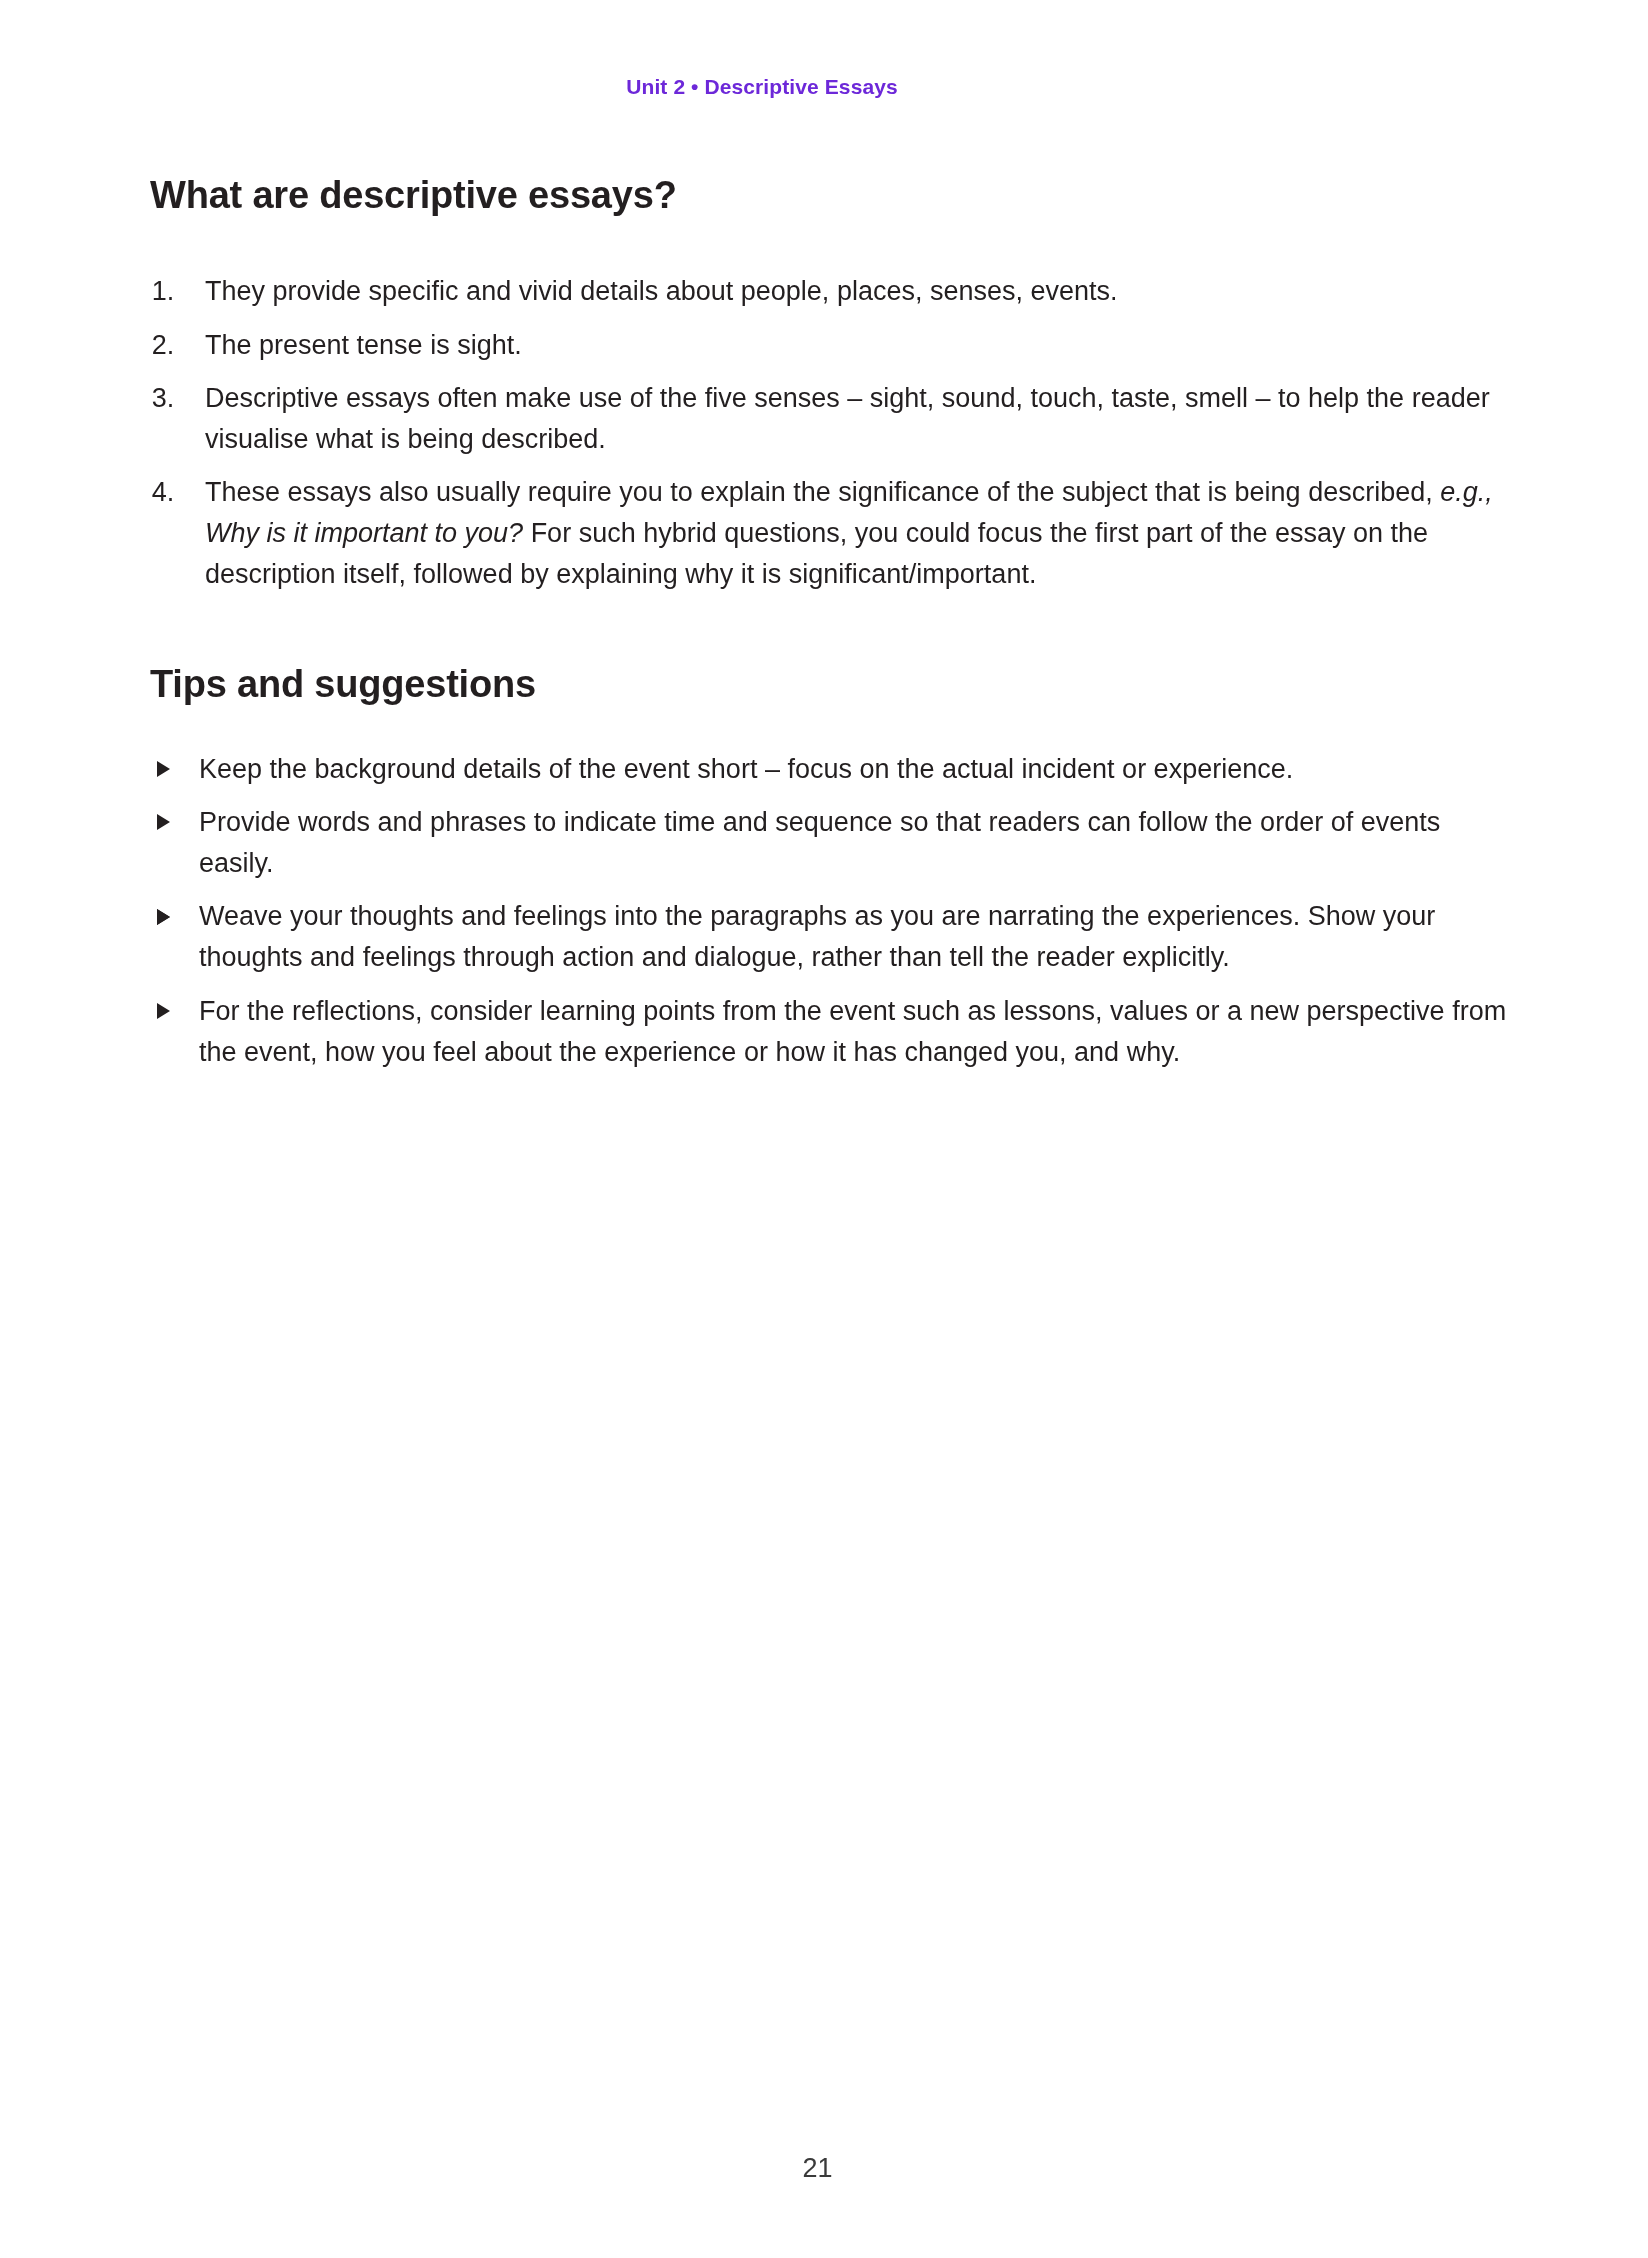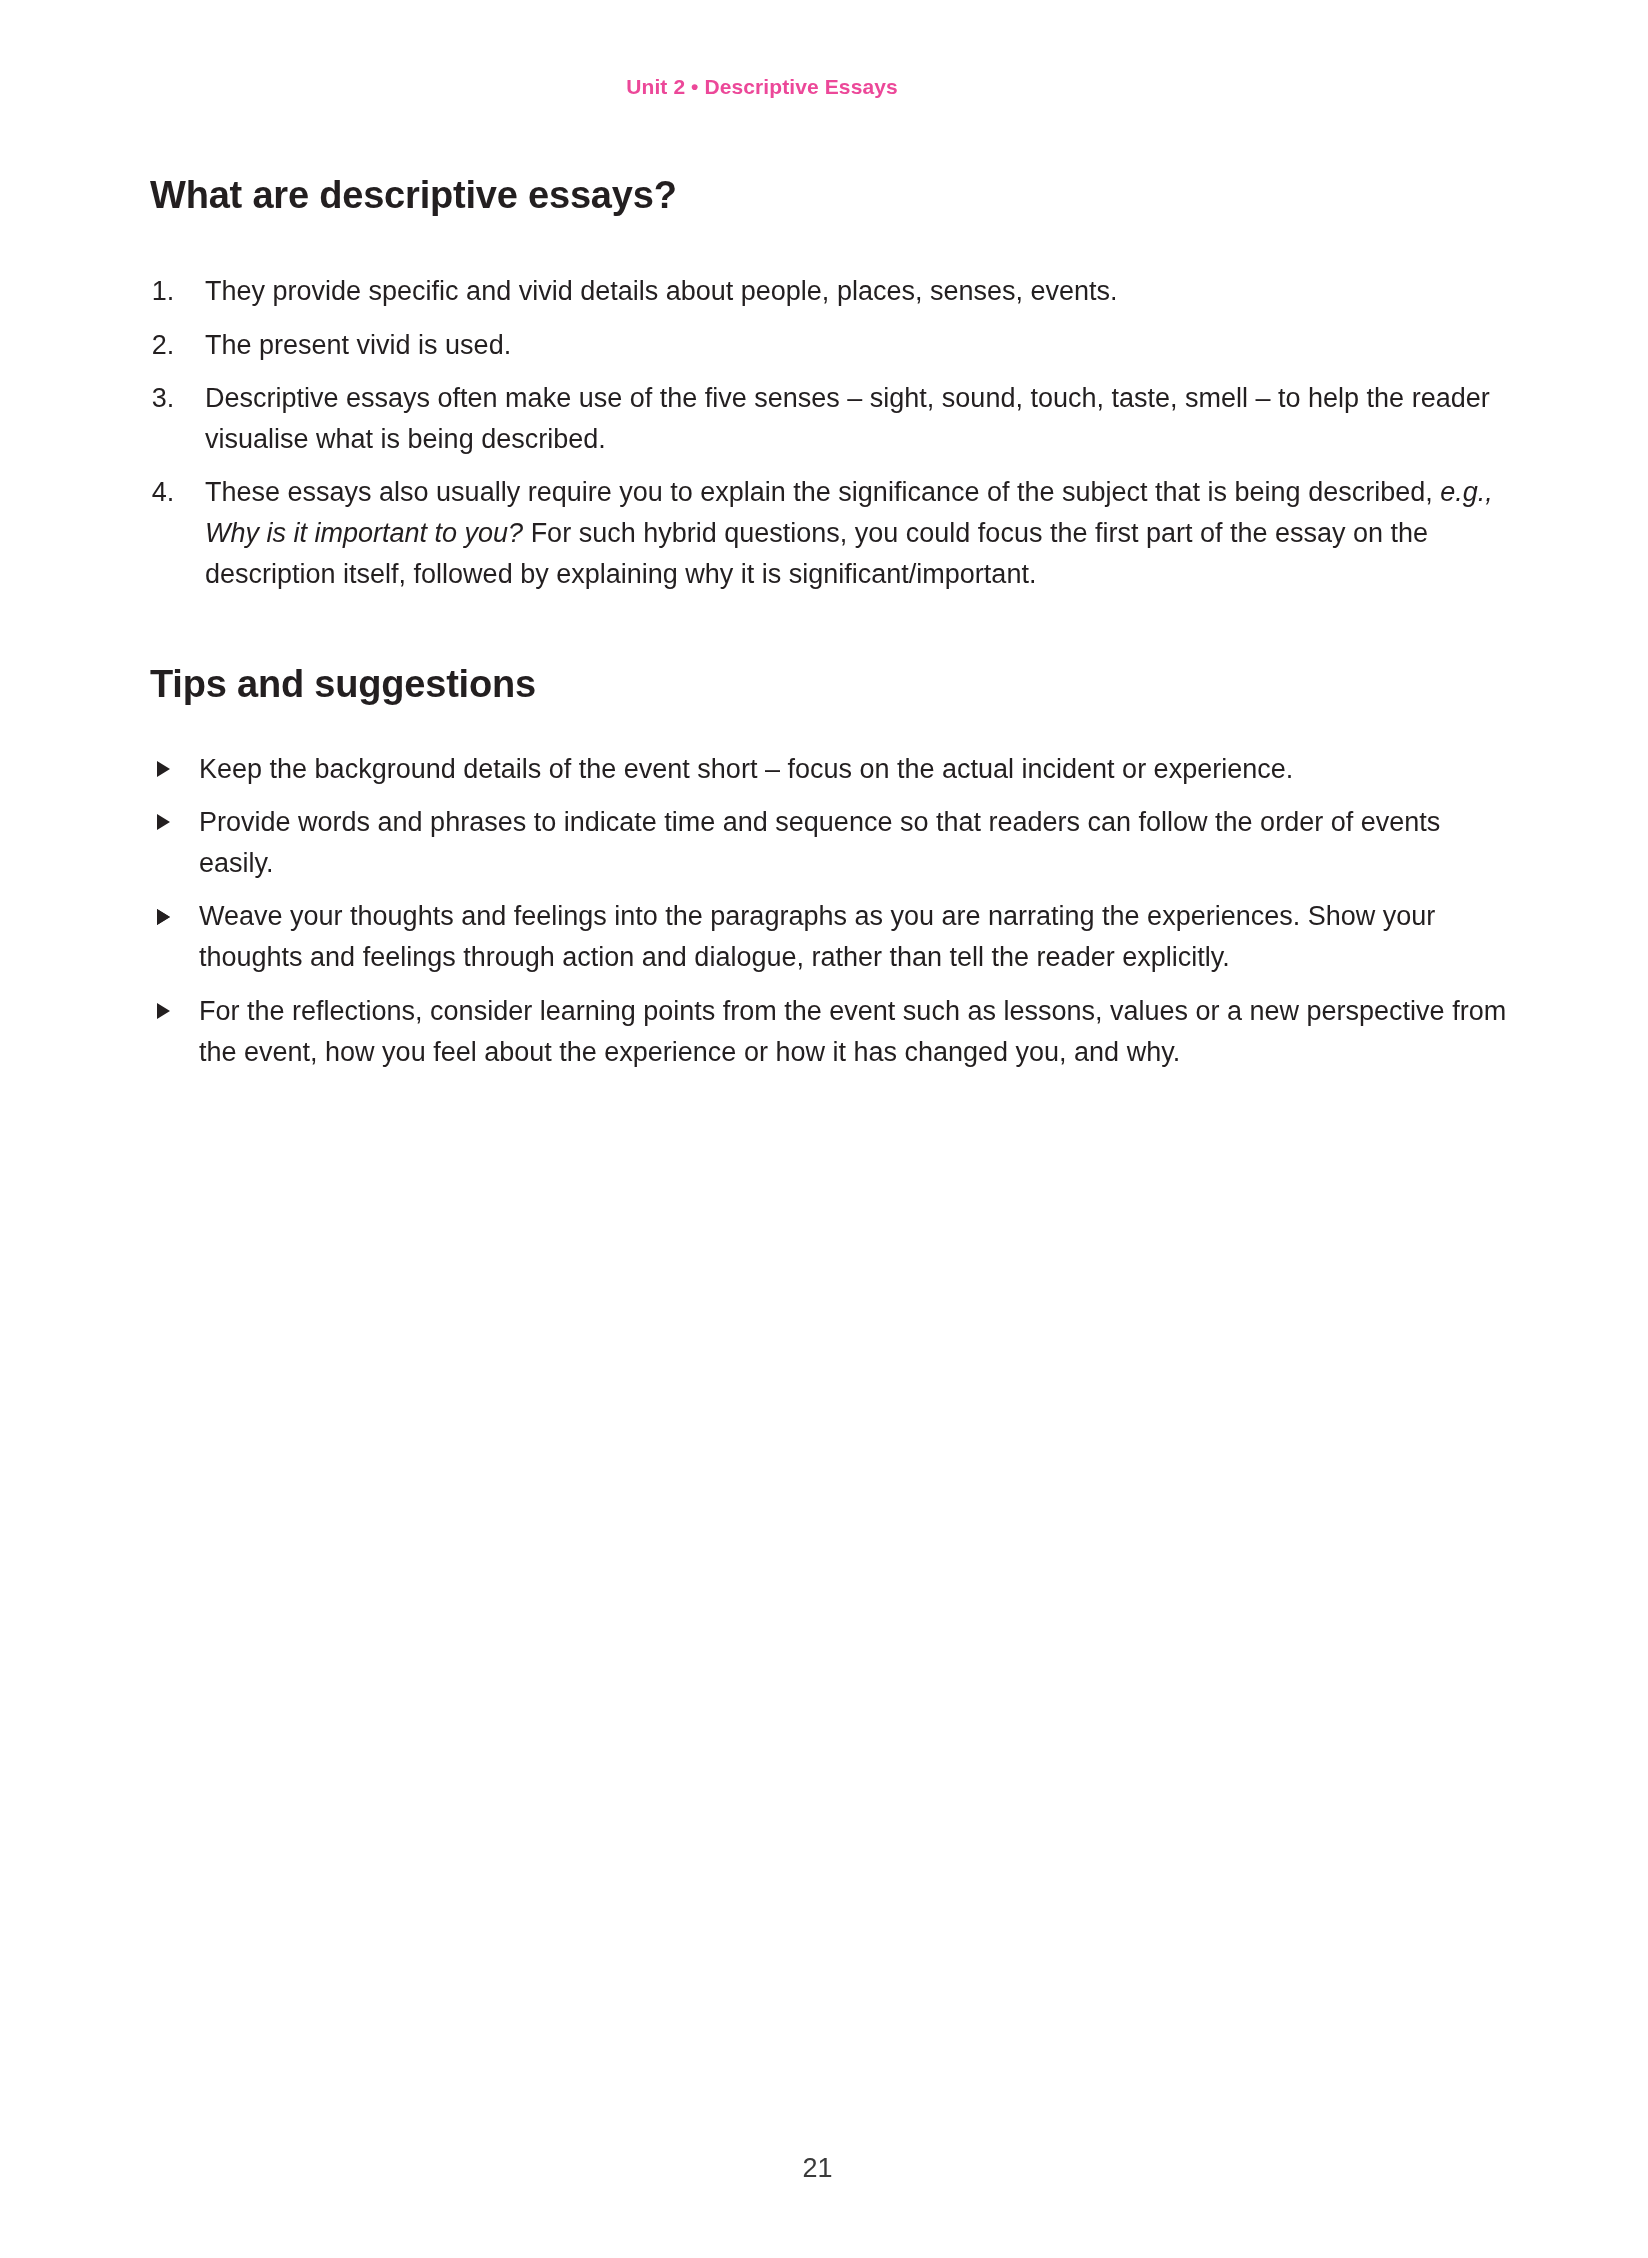--- a/index.html
+++ b/index.html
@@ -29,21 +29,21 @@
   
   .running-header {
     position: absolute;
     top: 74px;
     left: 0;
     width: 1524px;
     text-align: center;
     font-size: 21px;
     font-weight: 700;
     letter-spacing: 0.1px;
-    color: #ec4899;
+    color: #6d28d9;
     line-height: 1.2;
   }
 
   
   .content {
     position: absolute;
     top: 173px;
     left: 150px;
     width: 1359px;
   }
@@ -143,21 +143,21 @@
   <div class="running-header">Unit 2 • Descriptive Essays</div>
 
   <div class="content">
 
     <h1 class="section-heading">What are descriptive essays?</h1>
 
     <div class="heading-gap-1"></div>
 
     <ol class="numbered-list" id="numbered-list">
         <li><span class="num">1.</span><span><span>They provide specific and vivid details about people, places, senses, events.</span></span></li>
-        <li><span class="num">2.</span><span><span>The present vivid is used.</span></span></li>
+        <li><span class="num">2.</span><span><span>The present tense is sight.</span></span></li>
         <li><span class="num">3.</span><span><span>Descriptive essays often make use of the five senses – sight, sound, touch, taste, smell – to help the reader visualise what is being described.</span></span></li>
         <li><span class="num">4.</span><span><span>These essays also usually require you to explain the significance of the subject that is being described, </span><span class="ital">e.g., Why is it important to you?</span><span> For such hybrid questions, you could focus the first part of the essay on the description itself, followed by explaining why it is significant/important.</span></span></li>
       </ol>
 
     <div class="tips-top-gap"></div>
 
     <h1 class="section-heading">Tips and suggestions</h1>
 
     <div class="heading-gap-2"></div>
 

